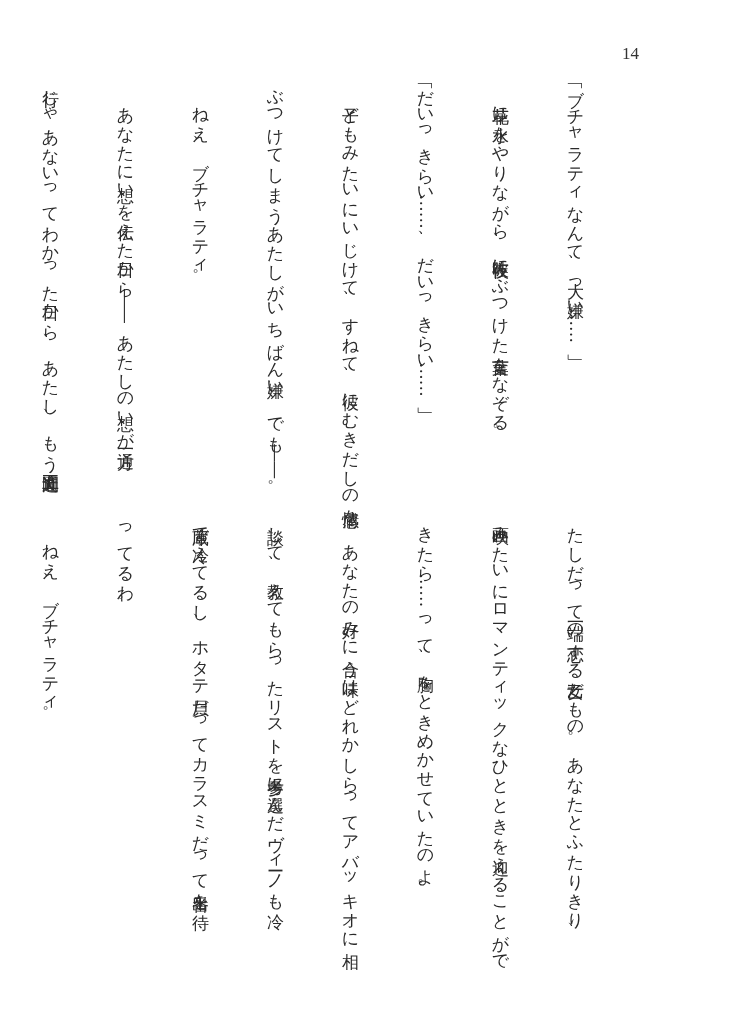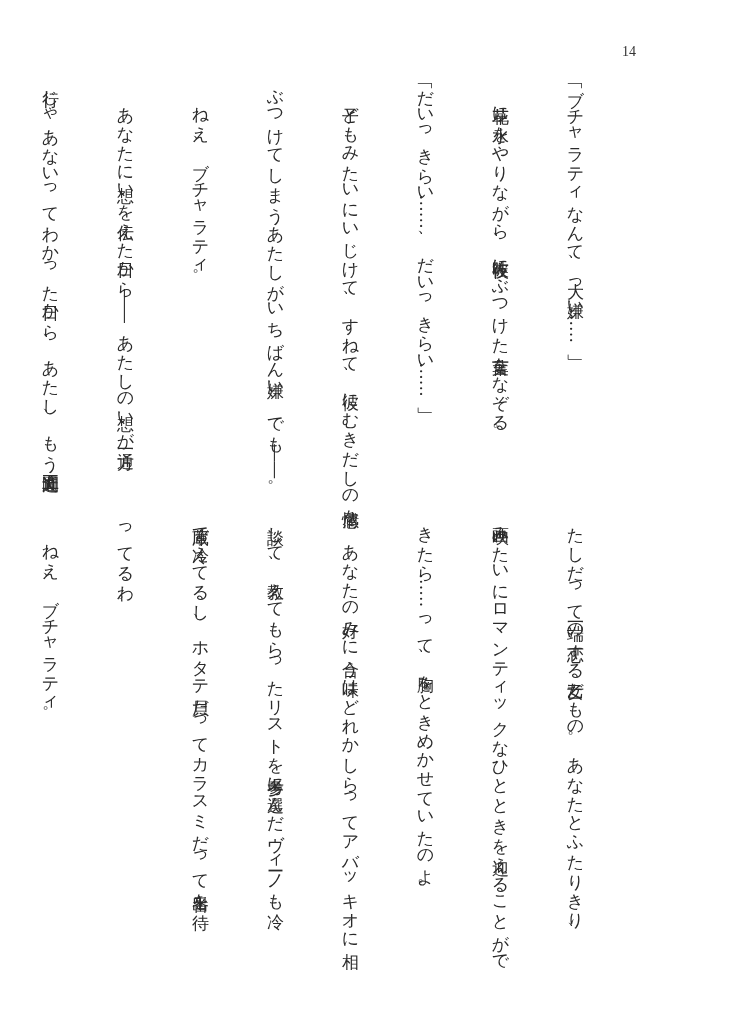--- a/index.html
+++ b/index.html
@@ -1,18 +1,18 @@
 <!DOCTYPE html>
 <html><head>
 <meta charset="utf-8">
 <style>
   html, body { margin: 0; padding: 0; background: #ffffff; }
   body { width: 730px; height: 1024px; position: relative; overflow: hidden;
          font-family: "DejaVu Serif", "Liberation Serif", serif; color: #2a2a2a; }
-  .page-number { position: absolute; top: 44px; left: 622px; font-size: 14px;
+  .page-number { position: absolute; top: 44px; left: 622px; font-size: 17px;
                  font-family: "Liberation Serif", "DejaVu Serif", serif; color: #333; }
   .block { position: absolute; writing-mode: vertical-rl; -webkit-writing-mode: vertical-rl;
            font-size: 17px; line-height: 25px; letter-spacing: 0px; white-space: pre; }
   .block-top { top: 78px; right: 92px; height: 412px; }
   .block-bottom { top: 515px; right: 92px; height: 412px; }
   .line { display: block; }
 </style>
 </head>
 <body>
 

